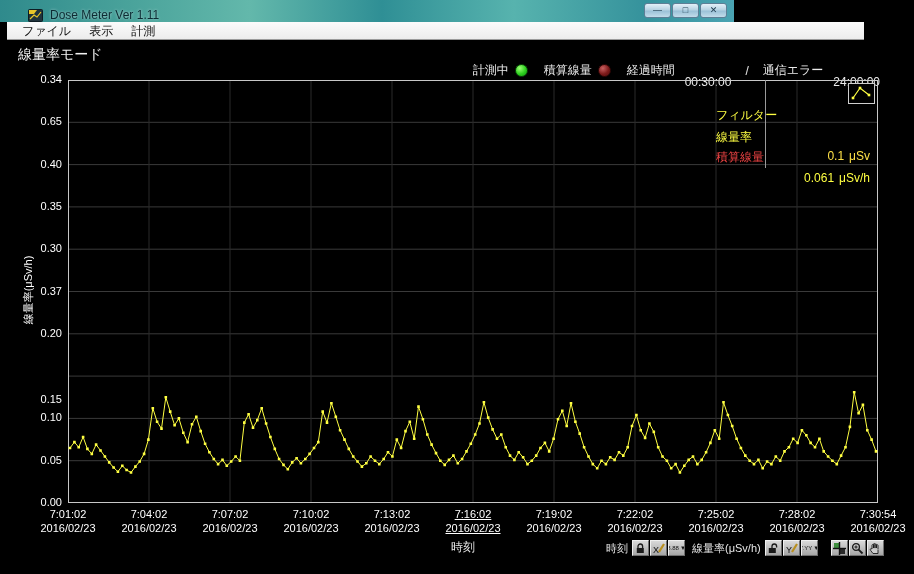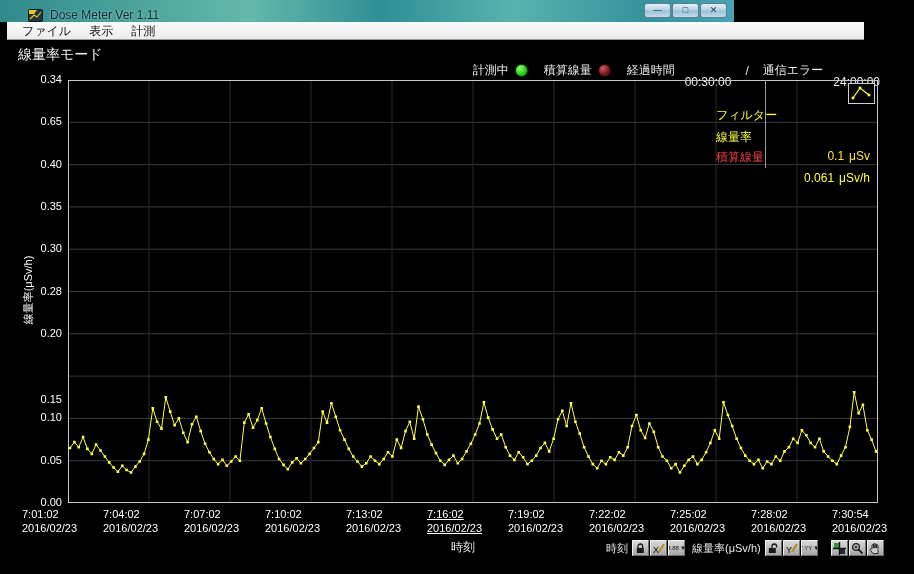--- a/index.html
+++ b/index.html
@@ -37,21 +37,21 @@
   .st-val { margin-left:10px;margin-top:23px; }
   .st-slash { margin-left:14px; }
 
   #plot-svg { position:absolute; left:68px; top:80px; }
 
   .y-tick { position:absolute; left:4px; width:58px; text-align:right;
     font-size:11px; color:#fff; }
   .y-title { position:absolute; left:28px; top:290px; transform:translate(-50%,-50%) rotate(-90deg);
     white-space:nowrap; font-size:11px; color:#fff; }
 
-  .x-tick { position:absolute; width:92px; text-align:left; color:#fff; font-size:11px; line-height:14px; }
+  .x-tick { position:absolute; width:92px; text-align:center; color:#fff; font-size:11px; line-height:14px; }
   .x-title { position:absolute; left:428px; top:539px; width:70px; text-align:center;
     font-size:12px; color:#e8e8e8; }
 
   .info-label { position:absolute; left:716px; font-size:12px; color:#ffff42; }
   .info-value { position:absolute; right:44px; width:130px; text-align:right;
     font-size:12px; color:#ffff42; white-space:nowrap; }
   .unit { margin-left:5px; }
   .dd-arrow { display:inline-block; margin-left:5px; color:#cfcfcf; font-size:9px; vertical-align:1px; }
   .info-sep { position:absolute; left:765px; top:80px; width:1px; height:88px; background:#9a9a9a; }
   .legend-box { position:absolute; left:848px; top:83px; width:27px; height:21px;
@@ -130,21 +130,21 @@
       <rect x="0.5" y="0.5" width="809" height="422" fill="none" stroke="#c8c8c8" stroke-width="1"></rect>
       <polyline points="2.0,368.0 6.4,362.1 10.7,367.2 15.1,357.0 19.4,368.9 23.8,373.9 28.1,364.6 32.5,370.5 36.9,376.5 41.2,382.4 45.6,387.5 49.9,391.7 54.3,385.8 58.6,390.0 63.0,392.5 67.4,386.6 71.7,381.5 76.1,373.9 80.4,359.6 84.8,328.2 89.1,341.8 93.5,348.6 97.8,317.3 102.2,331.6 106.6,345.2 110.9,338.4 115.3,352.8 119.6,362.1 124.0,344.3 128.3,336.7 132.7,351.1 137.1,363.8 141.4,372.2 145.8,379.0 150.1,384.1 154.5,379.9 158.8,385.8 163.2,381.5 167.6,376.5 171.9,380.7 176.3,342.6 180.6,334.2 185.0,347.7 189.3,340.1 193.7,328.2 198.1,343.5 202.4,357.0 206.8,368.9 211.1,379.0 215.5,384.9 219.8,389.2 224.2,382.4 228.6,378.2 232.9,383.2 237.3,379.0 241.6,373.9 246.0,368.0 250.3,362.1 254.7,331.6 259.0,342.6 263.4,323.2 267.8,336.7 272.1,350.2 276.5,359.6 280.8,368.9 285.2,376.5 289.5,381.5 293.9,386.6 298.3,383.2 302.6,376.5 307.0,380.7 311.3,384.1 315.7,379.0 320.0,372.2 324.4,376.5 328.8,359.6 333.1,368.0 337.5,351.1 341.8,341.8 346.2,358.7 350.5,326.6 354.9,339.2 359.3,354.5 363.6,364.6 368.0,373.1 372.3,380.7 376.7,384.9 381.0,379.9 385.4,375.6 389.8,383.2 394.1,379.0 398.5,371.4 402.8,363.8 407.2,354.5 411.5,343.5 415.9,322.3 420.2,337.6 424.6,349.4 429.0,358.7 433.3,354.5 437.7,367.2 442.0,375.6 446.4,379.9 450.7,372.2 455.1,377.3 459.5,384.1 463.8,380.7 468.2,375.6 472.5,368.0 476.9,362.9 481.2,371.4 485.6,358.7 490.0,339.2 494.3,330.8 498.7,346.0 503.0,323.2 507.4,341.8 511.7,353.6 516.1,367.2 520.5,376.5 524.8,384.1 529.2,388.3 533.5,380.7 537.9,384.1 542.2,377.3 546.6,379.9 551.0,372.2 555.3,375.6 559.7,367.2 564.0,346.0 568.4,335.0 572.7,350.2 577.1,357.9 581.4,343.5 585.8,351.9 590.2,367.2 594.5,376.5 598.9,380.7 603.2,388.3 607.6,384.1 611.9,392.5 616.3,385.8 620.7,379.9 625.0,376.5 629.4,384.1 633.7,379.9 638.1,372.2 642.4,362.9 646.8,350.2 651.2,358.7 655.5,322.3 659.9,335.0 664.2,346.0 668.6,358.7 672.9,368.0 677.3,375.6 681.7,380.7 686.0,384.1 690.4,379.9 694.7,388.3 699.1,381.5 703.4,384.1 707.8,376.5 712.2,380.7 716.5,371.4 720.9,367.2 725.2,358.7 729.6,362.9 733.9,350.2 738.3,355.3 742.6,362.9 747.0,367.2 751.4,358.7 755.7,371.4 760.1,376.5 764.4,380.7 768.8,384.1 773.1,375.6 777.5,367.2 781.9,346.9 786.2,312.2 790.6,333.3 794.9,324.9 799.3,350.2 803.6,359.6 808.0,371.4 " fill="none" stroke="#ffff42" stroke-width="1"></polyline>
       <path d="M0.7 366.7h2.6v2.6h-2.6ZM5.1 360.8h2.6v2.6h-2.6ZM9.4 365.9h2.6v2.6h-2.6ZM13.8 355.7h2.6v2.6h-2.6ZM18.1 367.6h2.6v2.6h-2.6ZM22.5 372.6h2.6v2.6h-2.6ZM26.8 363.3h2.6v2.6h-2.6ZM31.2 369.2h2.6v2.6h-2.6ZM35.6 375.2h2.6v2.6h-2.6ZM39.9 381.1h2.6v2.6h-2.6ZM44.3 386.2h2.6v2.6h-2.6ZM48.6 390.4h2.6v2.6h-2.6ZM53.0 384.5h2.6v2.6h-2.6ZM57.3 388.7h2.6v2.6h-2.6ZM61.7 391.2h2.6v2.6h-2.6ZM66.1 385.3h2.6v2.6h-2.6ZM70.4 380.2h2.6v2.6h-2.6ZM74.8 372.6h2.6v2.6h-2.6ZM79.1 358.3h2.6v2.6h-2.6ZM83.5 326.9h2.6v2.6h-2.6ZM87.8 340.5h2.6v2.6h-2.6ZM92.2 347.3h2.6v2.6h-2.6ZM96.5 315.9h2.6v2.6h-2.6ZM100.9 330.3h2.6v2.6h-2.6ZM105.3 343.9h2.6v2.6h-2.6ZM109.6 337.1h2.6v2.6h-2.6ZM114.0 351.5h2.6v2.6h-2.6ZM118.3 360.8h2.6v2.6h-2.6ZM122.7 343.0h2.6v2.6h-2.6ZM127.0 335.4h2.6v2.6h-2.6ZM131.4 349.8h2.6v2.6h-2.6ZM135.8 362.5h2.6v2.6h-2.6ZM140.1 370.9h2.6v2.6h-2.6ZM144.5 377.7h2.6v2.6h-2.6ZM148.8 382.8h2.6v2.6h-2.6ZM153.2 378.6h2.6v2.6h-2.6ZM157.5 384.5h2.6v2.6h-2.6ZM161.9 380.2h2.6v2.6h-2.6ZM166.3 375.2h2.6v2.6h-2.6ZM170.6 379.4h2.6v2.6h-2.6ZM175.0 341.3h2.6v2.6h-2.6ZM179.3 332.9h2.6v2.6h-2.6ZM183.7 346.4h2.6v2.6h-2.6ZM188.0 338.8h2.6v2.6h-2.6ZM192.4 326.9h2.6v2.6h-2.6ZM196.8 342.2h2.6v2.6h-2.6ZM201.1 355.7h2.6v2.6h-2.6ZM205.5 367.6h2.6v2.6h-2.6ZM209.8 377.7h2.6v2.6h-2.6ZM214.2 383.6h2.6v2.6h-2.6ZM218.5 387.9h2.6v2.6h-2.6ZM222.9 381.1h2.6v2.6h-2.6ZM227.3 376.9h2.6v2.6h-2.6ZM231.6 381.9h2.6v2.6h-2.6ZM236.0 377.7h2.6v2.6h-2.6ZM240.3 372.6h2.6v2.6h-2.6ZM244.7 366.7h2.6v2.6h-2.6ZM249.0 360.8h2.6v2.6h-2.6ZM253.4 330.3h2.6v2.6h-2.6ZM257.7 341.3h2.6v2.6h-2.6ZM262.1 321.9h2.6v2.6h-2.6ZM266.5 335.4h2.6v2.6h-2.6ZM270.8 348.9h2.6v2.6h-2.6ZM275.2 358.3h2.6v2.6h-2.6ZM279.5 367.6h2.6v2.6h-2.6ZM283.9 375.2h2.6v2.6h-2.6ZM288.2 380.2h2.6v2.6h-2.6ZM292.6 385.3h2.6v2.6h-2.6ZM297.0 381.9h2.6v2.6h-2.6ZM301.3 375.2h2.6v2.6h-2.6ZM305.7 379.4h2.6v2.6h-2.6ZM310.0 382.8h2.6v2.6h-2.6ZM314.4 377.7h2.6v2.6h-2.6ZM318.7 370.9h2.6v2.6h-2.6ZM323.1 375.2h2.6v2.6h-2.6ZM327.5 358.3h2.6v2.6h-2.6ZM331.8 366.7h2.6v2.6h-2.6ZM336.2 349.8h2.6v2.6h-2.6ZM340.5 340.5h2.6v2.6h-2.6ZM344.9 357.4h2.6v2.6h-2.6ZM349.2 325.3h2.6v2.6h-2.6ZM353.6 337.9h2.6v2.6h-2.6ZM358.0 353.2h2.6v2.6h-2.6ZM362.3 363.3h2.6v2.6h-2.6ZM366.7 371.8h2.6v2.6h-2.6ZM371.0 379.4h2.6v2.6h-2.6ZM375.4 383.6h2.6v2.6h-2.6ZM379.7 378.6h2.6v2.6h-2.6ZM384.1 374.3h2.6v2.6h-2.6ZM388.5 381.9h2.6v2.6h-2.6ZM392.8 377.7h2.6v2.6h-2.6ZM397.2 370.1h2.6v2.6h-2.6ZM401.5 362.5h2.6v2.6h-2.6ZM405.9 353.2h2.6v2.6h-2.6ZM410.2 342.2h2.6v2.6h-2.6ZM414.6 321.0h2.6v2.6h-2.6ZM418.9 336.3h2.6v2.6h-2.6ZM423.3 348.1h2.6v2.6h-2.6ZM427.7 357.4h2.6v2.6h-2.6ZM432.0 353.2h2.6v2.6h-2.6ZM436.4 365.9h2.6v2.6h-2.6ZM440.7 374.3h2.6v2.6h-2.6ZM445.1 378.6h2.6v2.6h-2.6ZM449.4 370.9h2.6v2.6h-2.6ZM453.8 376.0h2.6v2.6h-2.6ZM458.2 382.8h2.6v2.6h-2.6ZM462.5 379.4h2.6v2.6h-2.6ZM466.9 374.3h2.6v2.6h-2.6ZM471.2 366.7h2.6v2.6h-2.6ZM475.6 361.6h2.6v2.6h-2.6ZM479.9 370.1h2.6v2.6h-2.6ZM484.3 357.4h2.6v2.6h-2.6ZM488.7 337.9h2.6v2.6h-2.6ZM493.0 329.5h2.6v2.6h-2.6ZM497.4 344.7h2.6v2.6h-2.6ZM501.7 321.9h2.6v2.6h-2.6ZM506.1 340.5h2.6v2.6h-2.6ZM510.4 352.3h2.6v2.6h-2.6ZM514.8 365.9h2.6v2.6h-2.6ZM519.2 375.2h2.6v2.6h-2.6ZM523.5 382.8h2.6v2.6h-2.6ZM527.9 387.0h2.6v2.6h-2.6ZM532.2 379.4h2.6v2.6h-2.6ZM536.6 382.8h2.6v2.6h-2.6ZM540.9 376.0h2.6v2.6h-2.6ZM545.3 378.6h2.6v2.6h-2.6ZM549.7 370.9h2.6v2.6h-2.6ZM554.0 374.3h2.6v2.6h-2.6ZM558.4 365.9h2.6v2.6h-2.6ZM562.7 344.7h2.6v2.6h-2.6ZM567.1 333.7h2.6v2.6h-2.6ZM571.4 348.9h2.6v2.6h-2.6ZM575.8 356.6h2.6v2.6h-2.6ZM580.1 342.2h2.6v2.6h-2.6ZM584.5 350.6h2.6v2.6h-2.6ZM588.9 365.9h2.6v2.6h-2.6ZM593.2 375.2h2.6v2.6h-2.6ZM597.6 379.4h2.6v2.6h-2.6ZM601.9 387.0h2.6v2.6h-2.6ZM606.3 382.8h2.6v2.6h-2.6ZM610.6 391.2h2.6v2.6h-2.6ZM615.0 384.5h2.6v2.6h-2.6ZM619.4 378.6h2.6v2.6h-2.6ZM623.7 375.2h2.6v2.6h-2.6ZM628.1 382.8h2.6v2.6h-2.6ZM632.4 378.6h2.6v2.6h-2.6ZM636.8 370.9h2.6v2.6h-2.6ZM641.1 361.6h2.6v2.6h-2.6ZM645.5 348.9h2.6v2.6h-2.6ZM649.9 357.4h2.6v2.6h-2.6ZM654.2 321.0h2.6v2.6h-2.6ZM658.6 333.7h2.6v2.6h-2.6ZM662.9 344.7h2.6v2.6h-2.6ZM667.3 357.4h2.6v2.6h-2.6ZM671.6 366.7h2.6v2.6h-2.6ZM676.0 374.3h2.6v2.6h-2.6ZM680.4 379.4h2.6v2.6h-2.6ZM684.7 382.8h2.6v2.6h-2.6ZM689.1 378.6h2.6v2.6h-2.6ZM693.4 387.0h2.6v2.6h-2.6ZM697.8 380.2h2.6v2.6h-2.6ZM702.1 382.8h2.6v2.6h-2.6ZM706.5 375.2h2.6v2.6h-2.6ZM710.9 379.4h2.6v2.6h-2.6ZM715.2 370.1h2.6v2.6h-2.6ZM719.6 365.9h2.6v2.6h-2.6ZM723.9 357.4h2.6v2.6h-2.6ZM728.3 361.6h2.6v2.6h-2.6ZM732.6 348.9h2.6v2.6h-2.6ZM737.0 354.0h2.6v2.6h-2.6ZM741.3 361.6h2.6v2.6h-2.6ZM745.7 365.9h2.6v2.6h-2.6ZM750.1 357.4h2.6v2.6h-2.6ZM754.4 370.1h2.6v2.6h-2.6ZM758.8 375.2h2.6v2.6h-2.6ZM763.1 379.4h2.6v2.6h-2.6ZM767.5 382.8h2.6v2.6h-2.6ZM771.8 374.3h2.6v2.6h-2.6ZM776.2 365.9h2.6v2.6h-2.6ZM780.6 345.6h2.6v2.6h-2.6ZM784.9 310.9h2.6v2.6h-2.6ZM789.3 332.0h2.6v2.6h-2.6ZM793.6 323.6h2.6v2.6h-2.6ZM798.0 348.9h2.6v2.6h-2.6ZM802.3 358.3h2.6v2.6h-2.6ZM806.7 370.1h2.6v2.6h-2.6Z" fill="#ffff42"></path>
     </svg>
   <div id="y-ticks">
       <div class="y-tick" style="top: 73px;">0.34</div>
       <div class="y-tick" style="top: 115.3px;">0.65</div>
       <div class="y-tick" style="top: 157.6px;">0.40</div>
       <div class="y-tick" style="top: 199.9px;">0.35</div>
       <div class="y-tick" style="top: 242.2px;">0.30</div>
-      <div class="y-tick" style="top: 284.5px;">0.28</div>
+      <div class="y-tick" style="top: 284.5px;">0.37</div>
       <div class="y-tick" style="top: 326.8px;">0.20</div>
       <div class="y-tick" style="top: 369.1px; margin-top: 24px;">0.15</div>
       <div class="y-tick" style="top: 411.4px;">0.10</div>
       <div class="y-tick" style="top: 453.7px;">0.05</div>
       <div class="y-tick" style="top: 496px;">0.00</div>
     </div>
   <div class="y-title">線量率(μSv/h)</div>
   <div id="x-ticks">
       <div class="x-tick" style="left: 22px; top: 507px;">
         <div>7:01:02</div>

